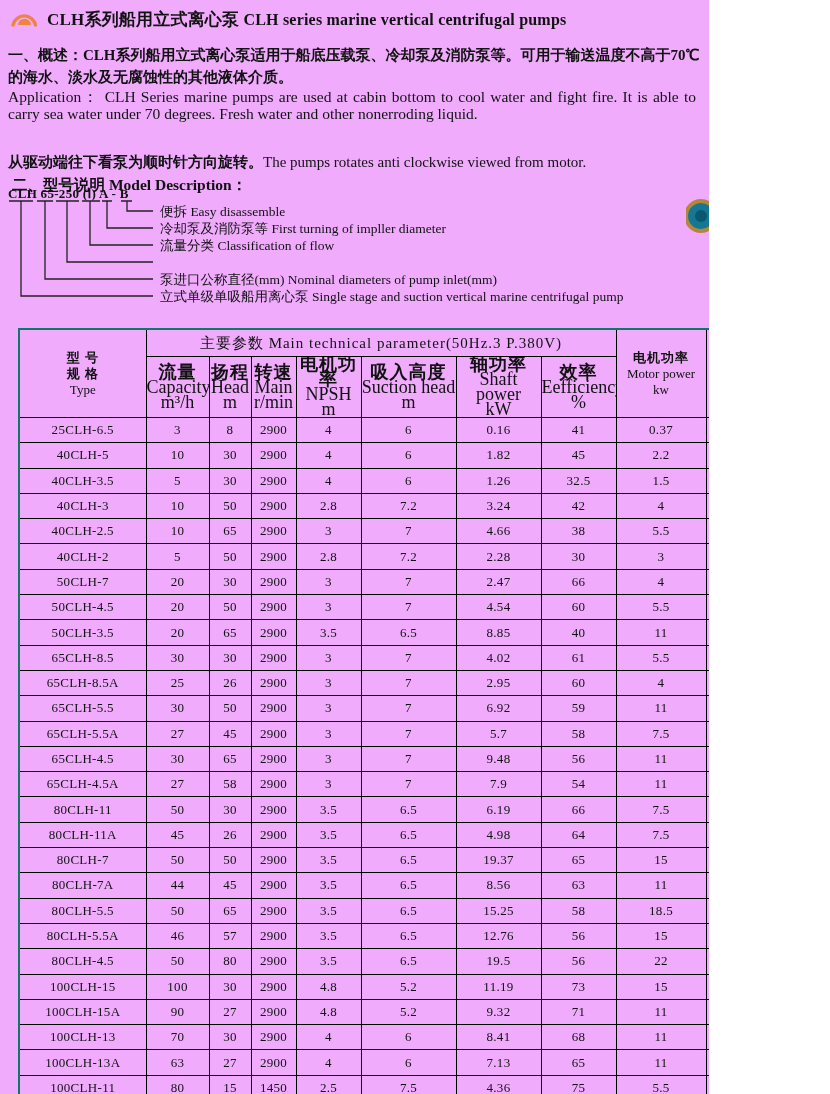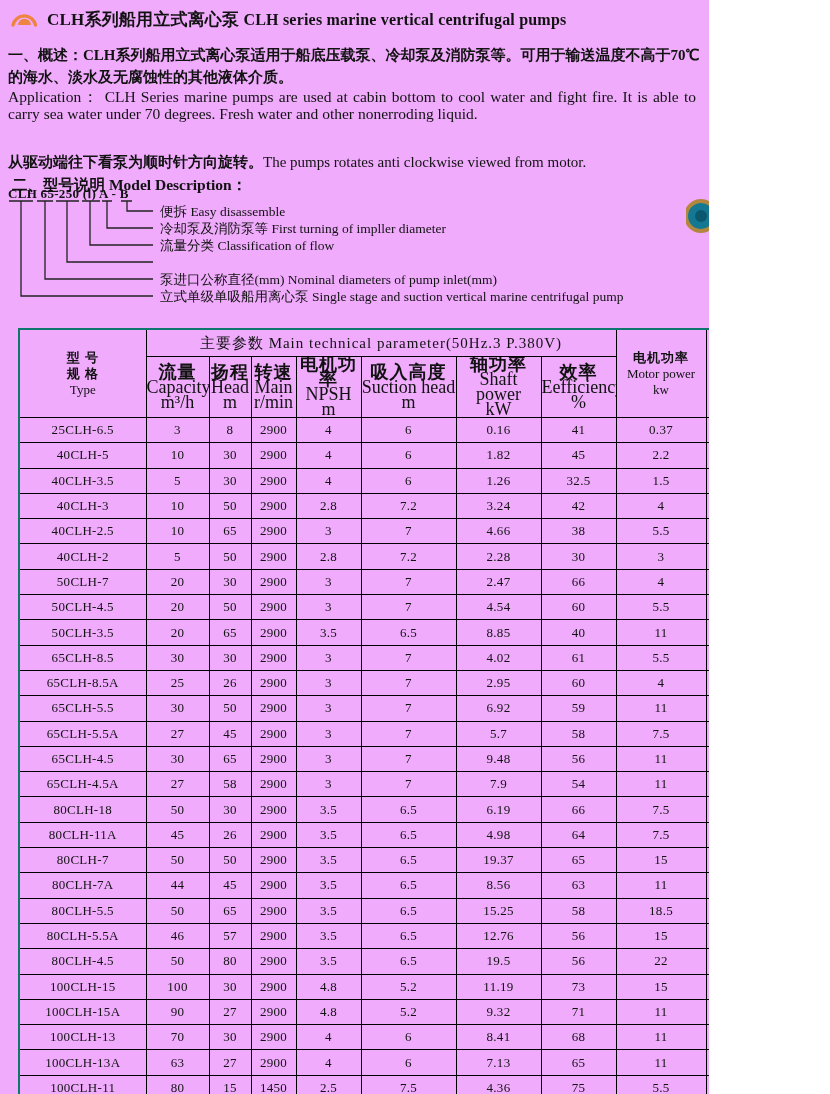--- a/index.html
+++ b/index.html
@@ -377,21 +377,21 @@
       <td>58</td>
       <td>2900</td>
       <td>3</td>
       <td>7</td>
       <td>7.9</td>
       <td>54</td>
       <td>11</td>
       <td></td>
     </tr>
         <tr>
-      <td>80CLH-18</td>
+      <td>80CLH-11</td>
       <td>50</td>
       <td>30</td>
       <td>2900</td>
       <td>3.5</td>
       <td>6.5</td>
       <td>6.19</td>
       <td>66</td>
       <td>7.5</td>
       <td></td>
     </tr>

